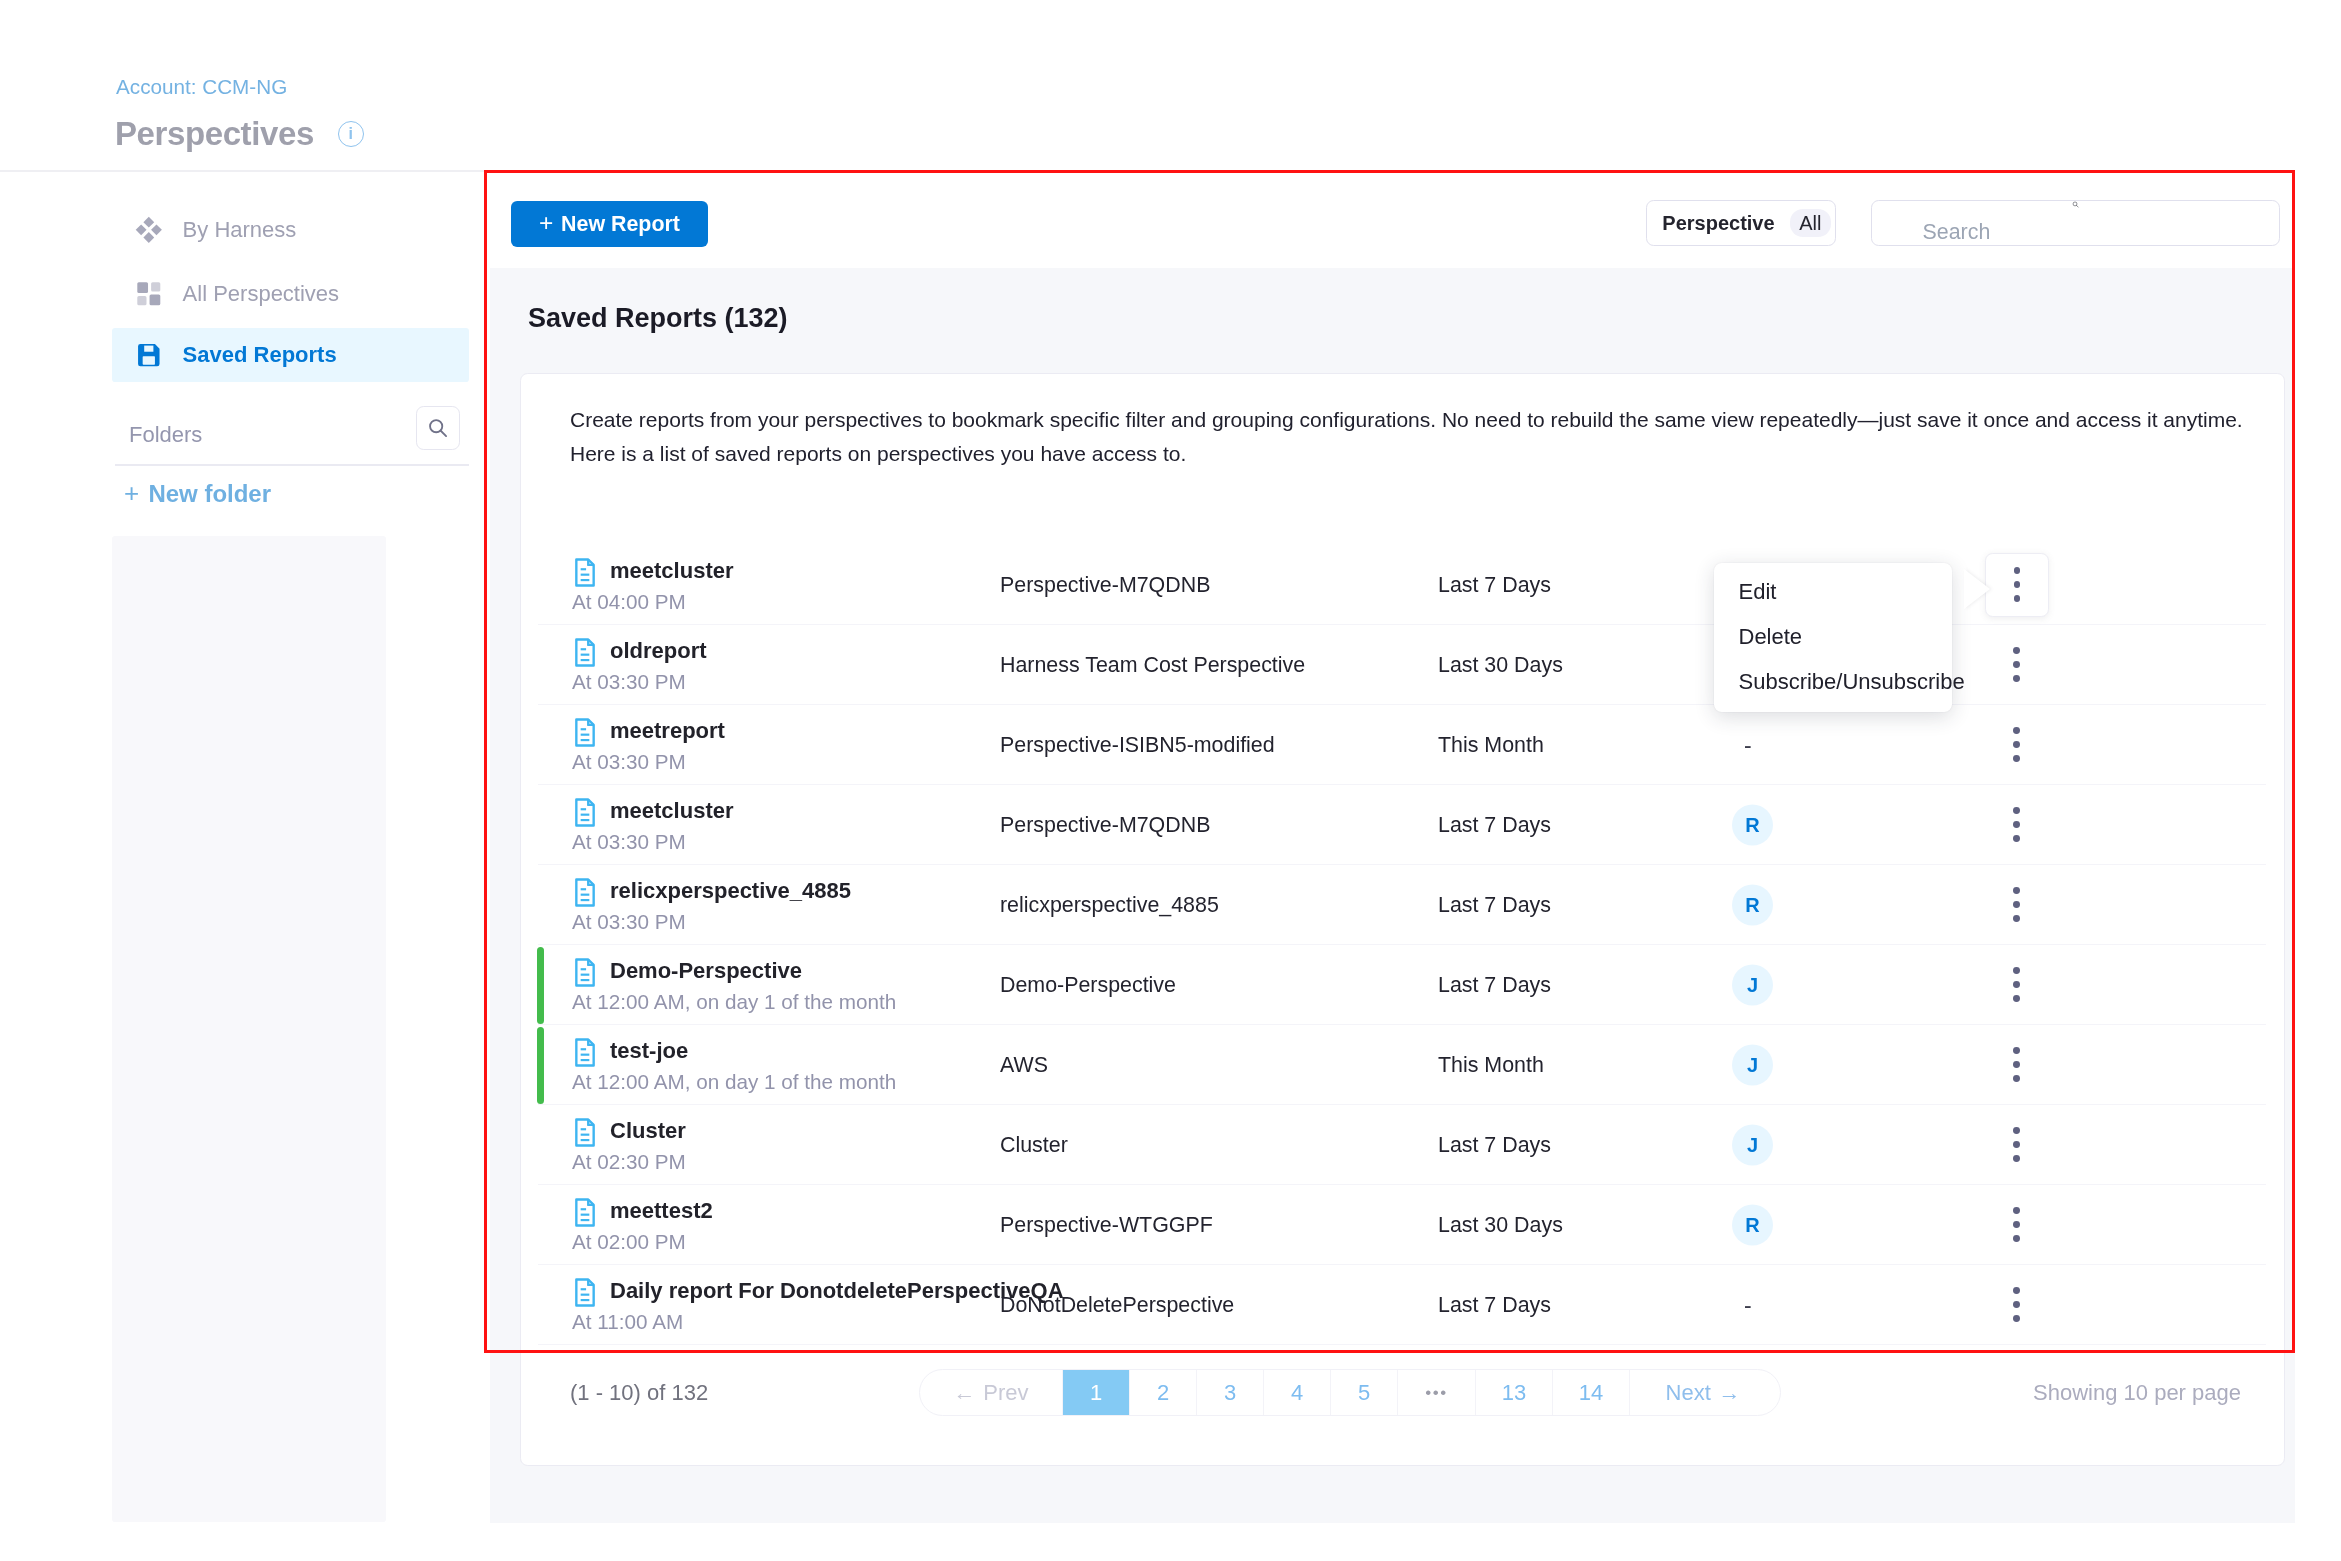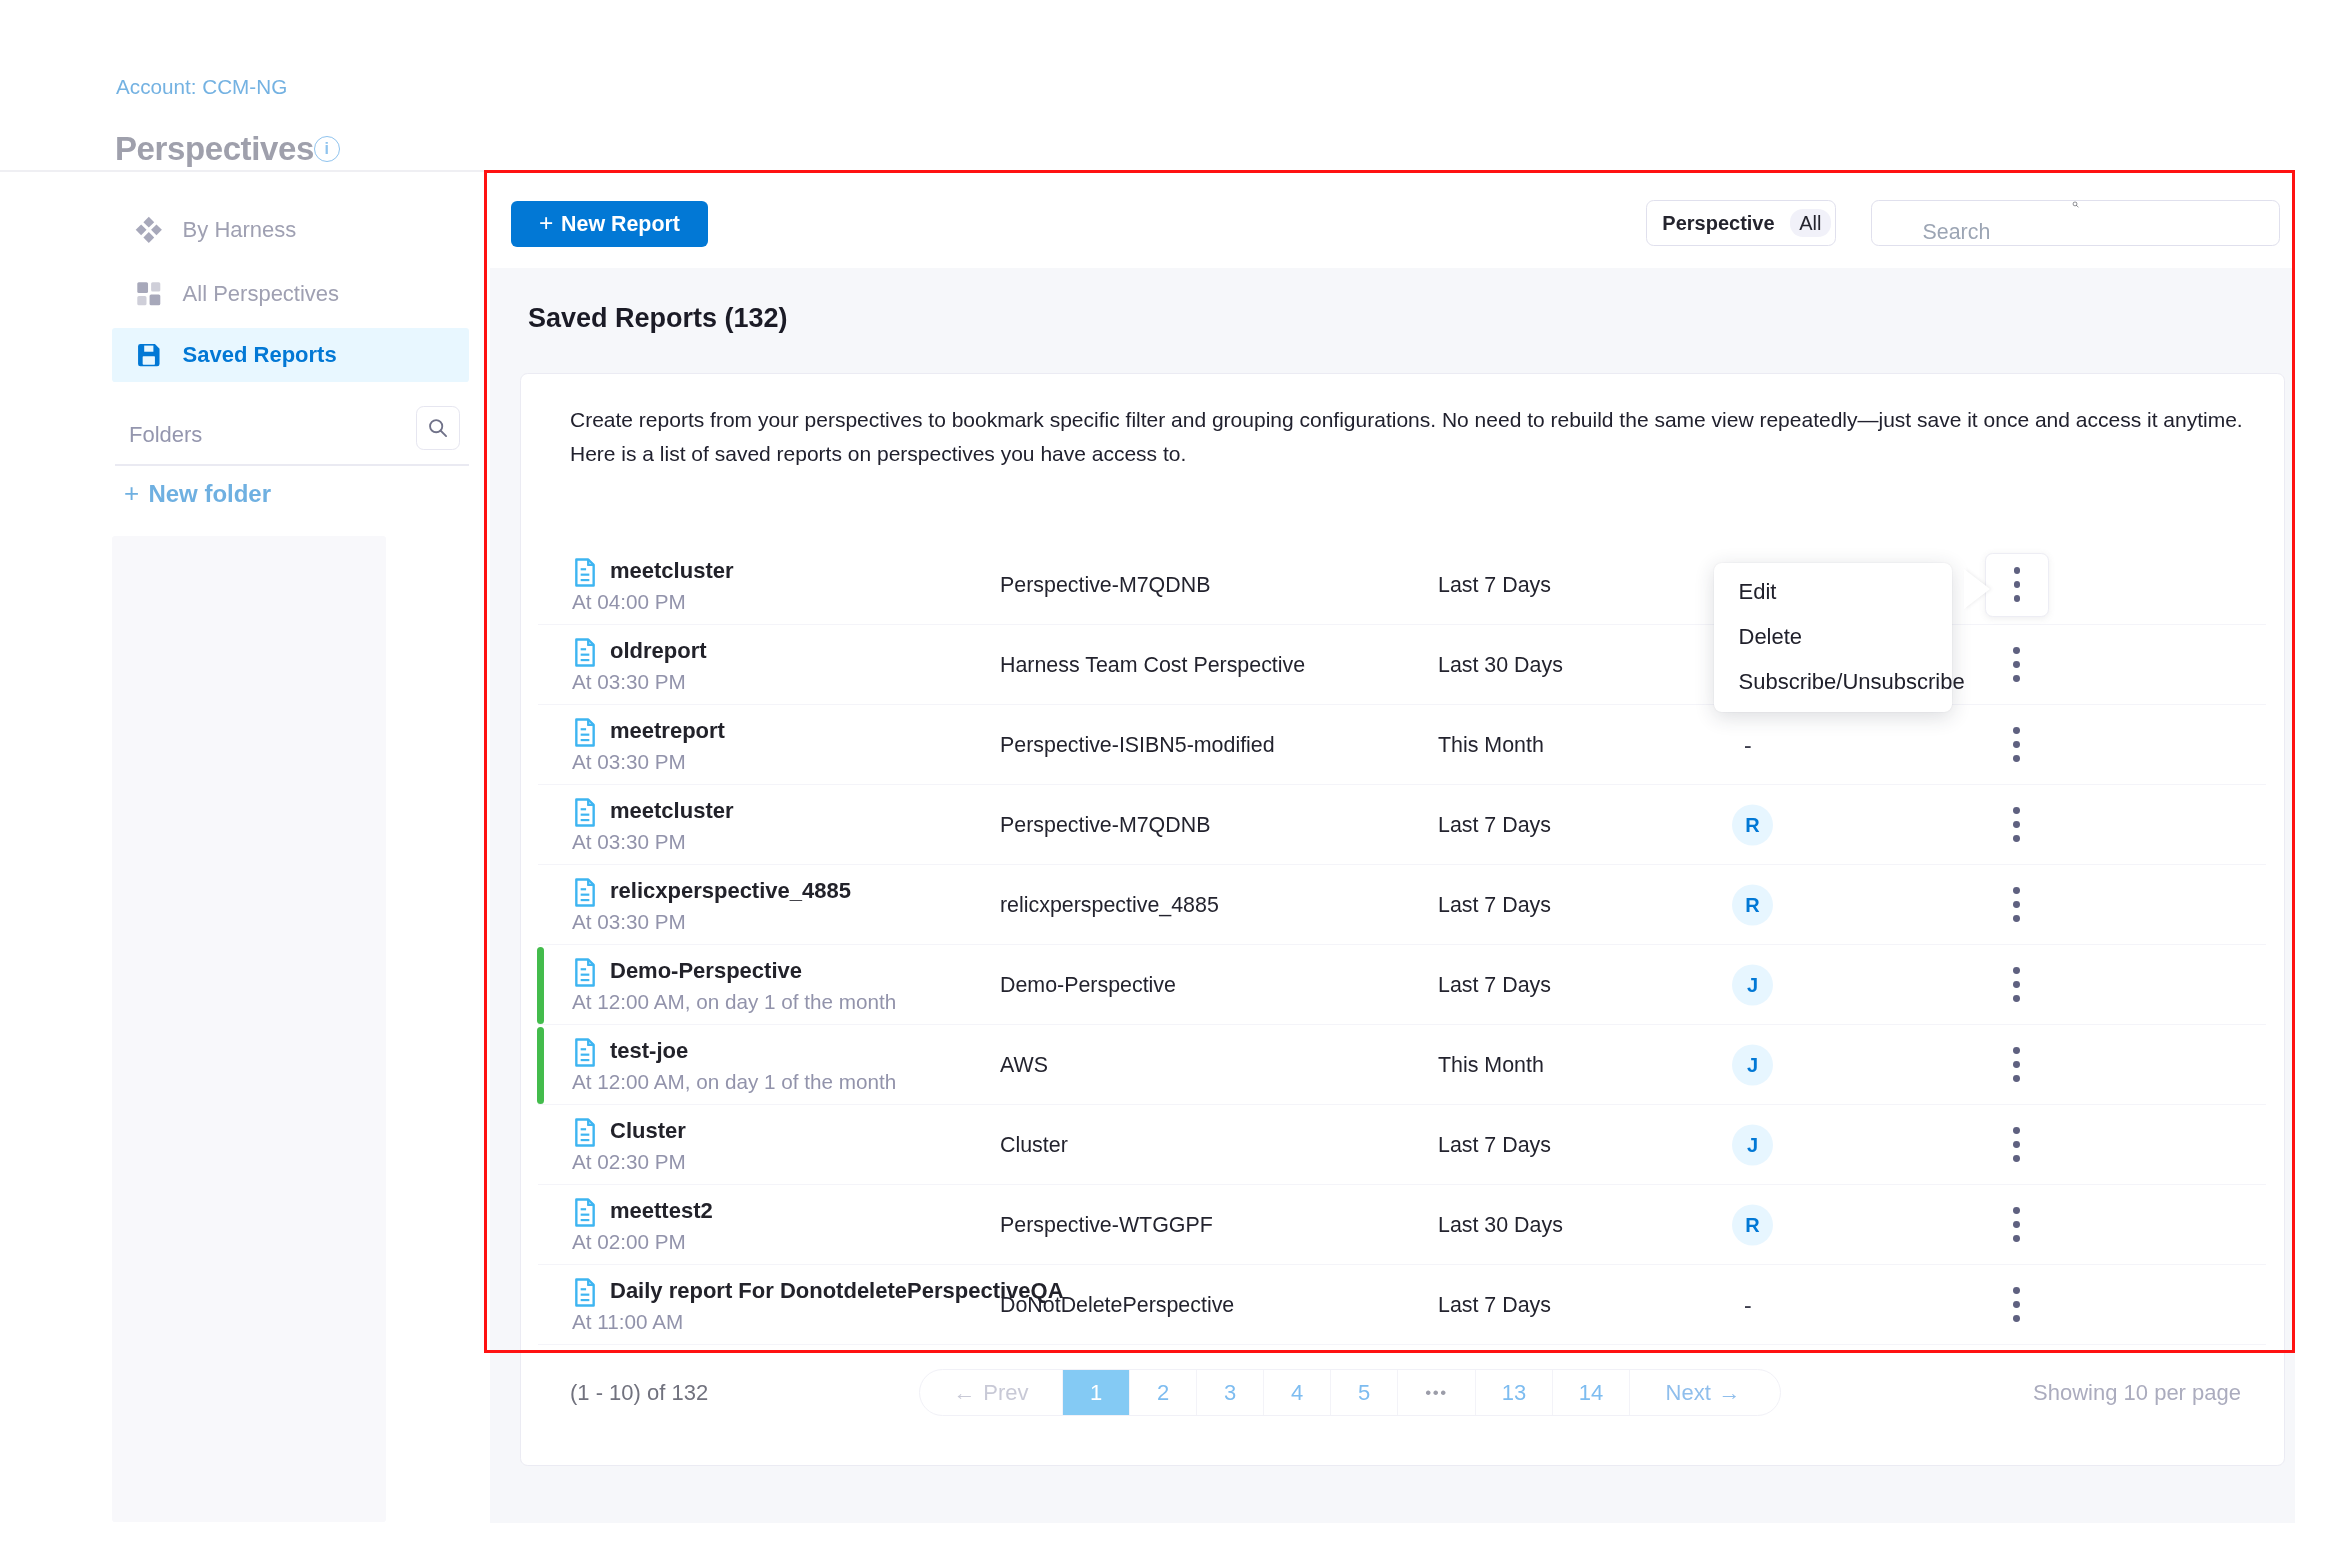--- a/index.html
+++ b/index.html
@@ -8,21 +8,21 @@
     position: relative;
     background:#ffffff;
     font-family:"Liberation Sans", sans-serif;
     overflow:hidden;
     color:#22222a;
   }
   .abs { position:absolute; }
 
   
   .account-link { left:116px; top:75px; font-size:20.7px; color:#74b2e2; }
-  .title-row { left:115px; top:130px; display:flex; align-items:center; gap:0;text-align:center; }
+  .title-row { left:115px; top:115px; display:flex; align-items:center; gap:24px;text-align:center; }
   .page-title { font-size:33px; font-weight:bold; color:#9fa0ac; letter-spacing:-0.4px; }
   .info-icon { width:26px; height:26px; border:1.9px solid #8fc3ee; border-radius:50%;
     color:#8fc3ee; font-size:16px; display:flex; align-items:center; justify-content:center; font-weight:bold; }
   .header-divider { left:0; top:170px; width:487px; height:1.5px; background:#efeff3; }
 
   
   .nav-item { left:112px; width:357px; height:44px; display:flex; align-items:center; gap:20px; padding-left:23px;
     font-size:22px; color:#9fa0b2; border-radius:3.1px; }
   .nav-item.selected { background:#e8f7ff; height:54px; color:#0278d5; font-weight:bold; }
   .nav-icon { width:27.6px; height:27.6px; flex:0 0 27.6px; }

